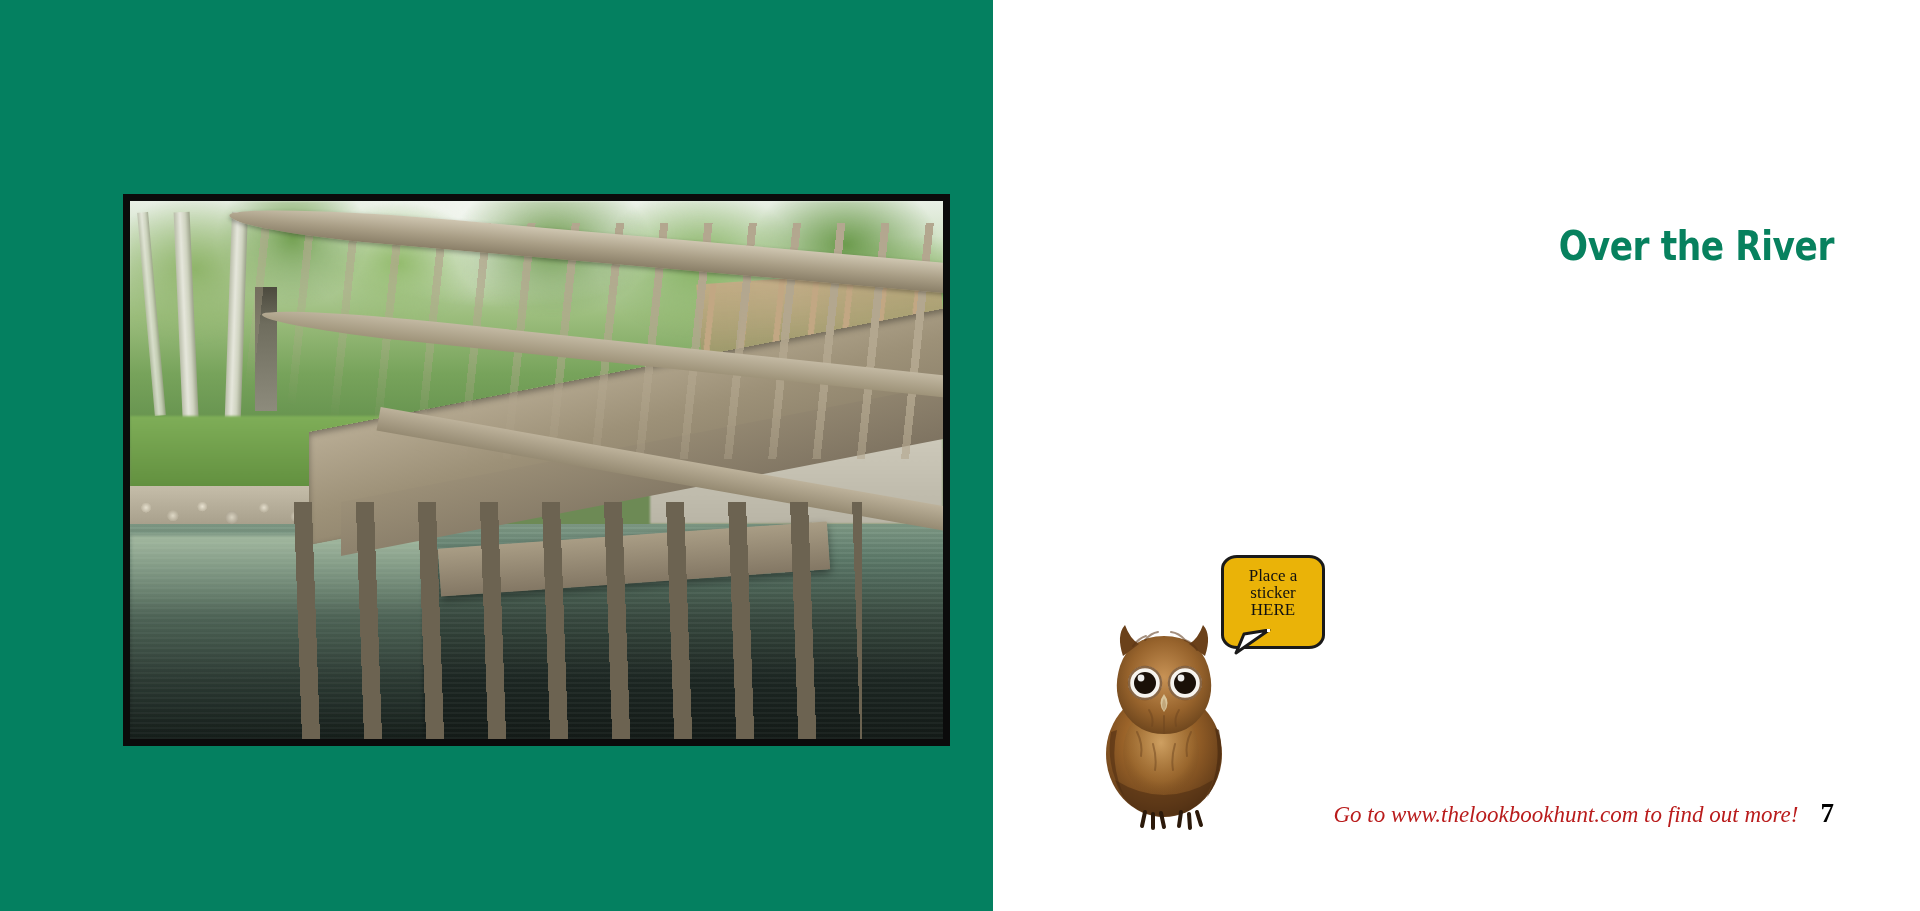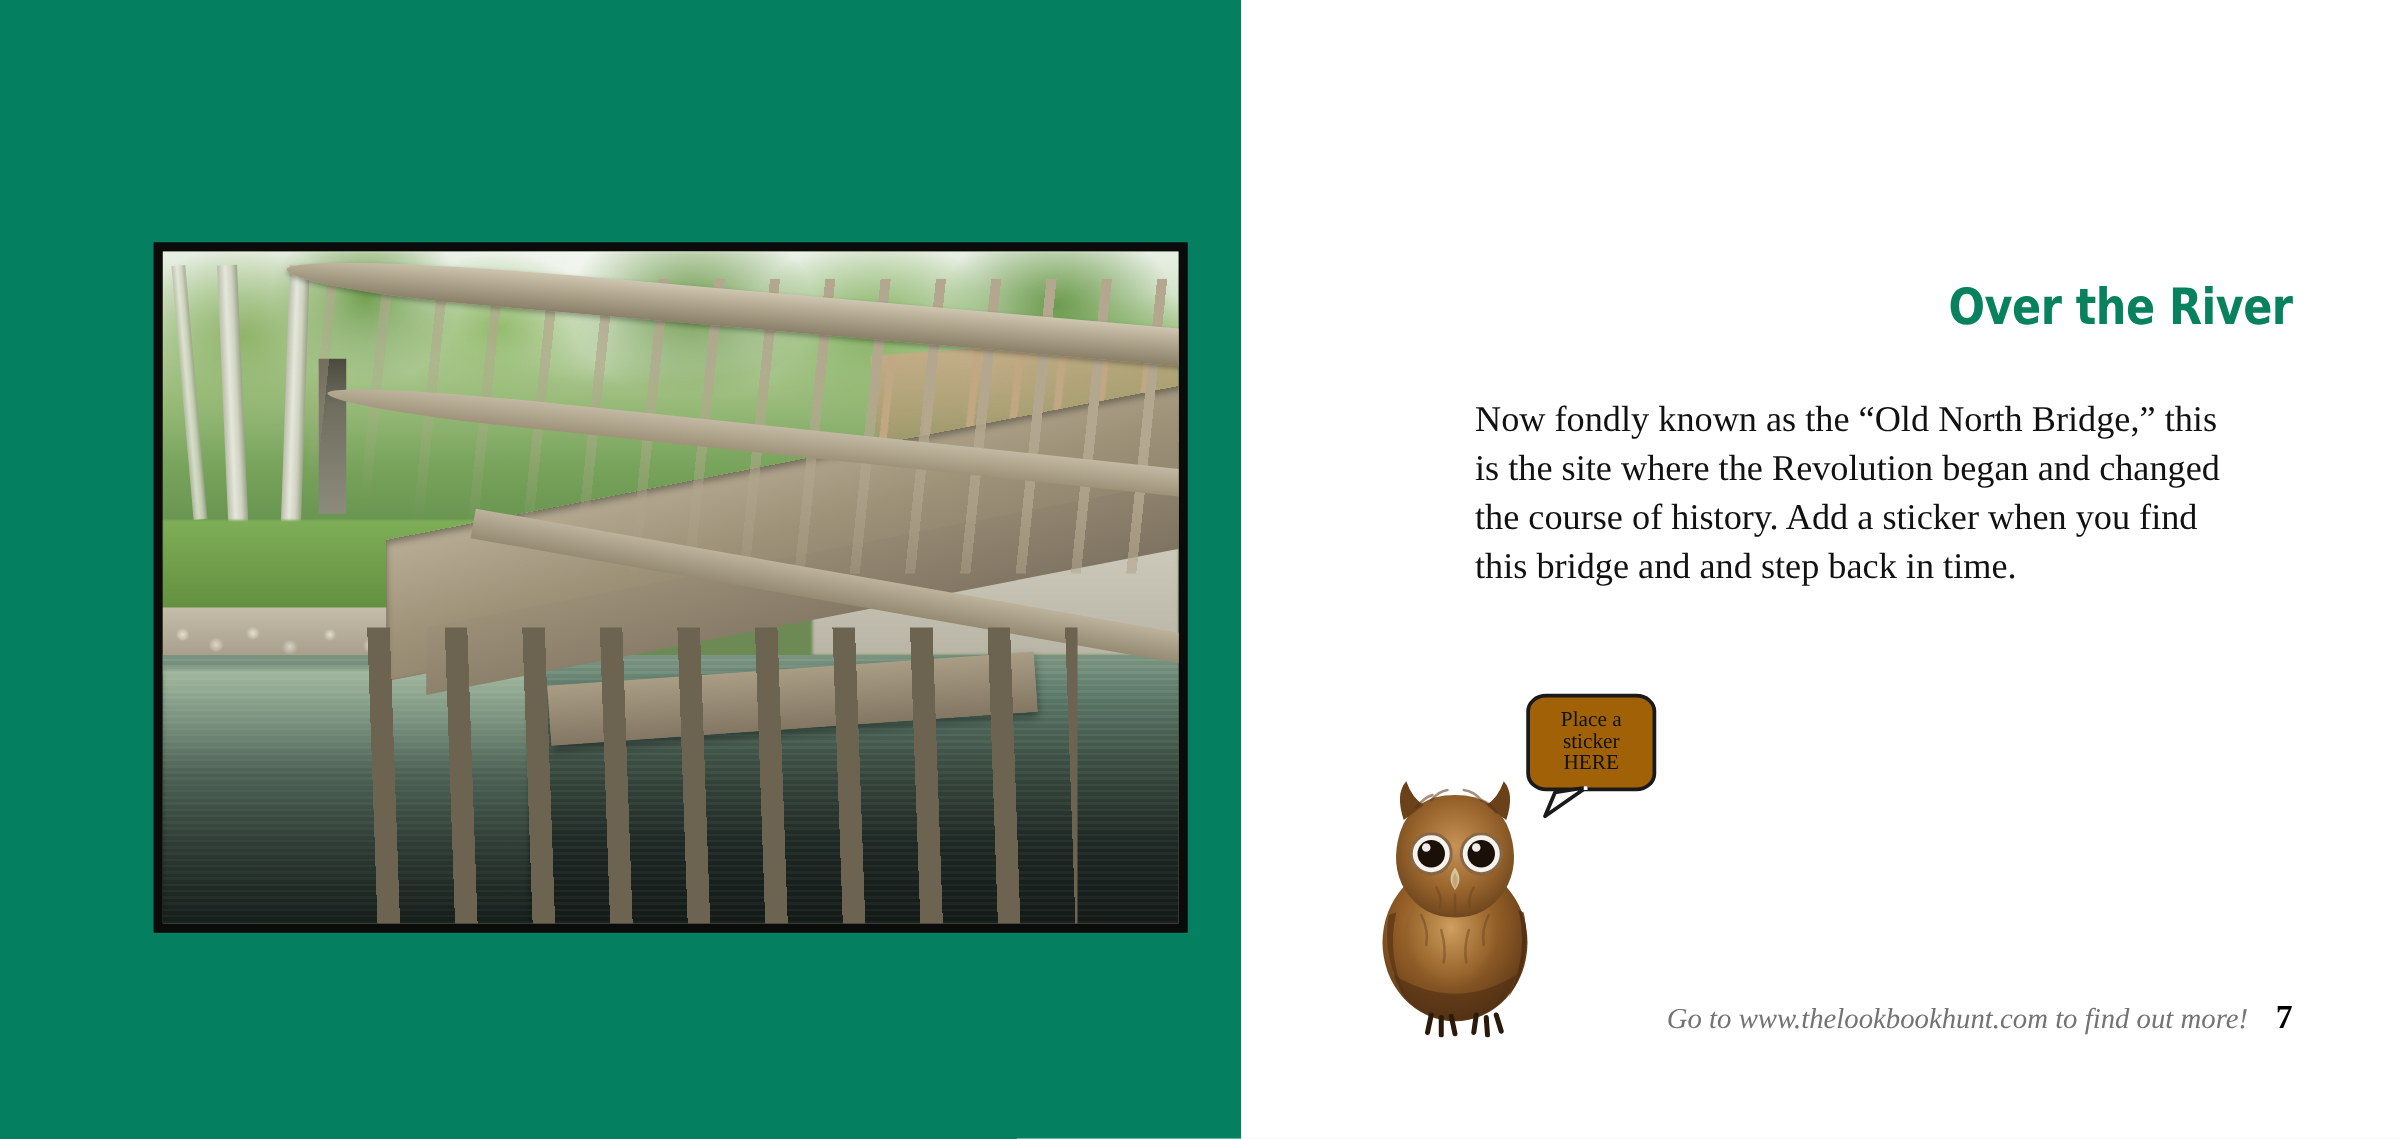--- a/index.html
+++ b/index.html
@@ -266,24 +266,24 @@
     top: 555px;
     width: 280px;
     height: 275px;
   }
 
   .speech-bubble {
     position: absolute;
     left: 128px;
     top: 0px;
     width: 104px;
-    height: 78px;
+    height: 94px;
     border: 3px solid #1a1a1a;
     border-radius: 16px / 14px;
-    background: #a16207;
+    background: #eab308;
     box-sizing: border-box;
   }
   .bubble-text {
     position: absolute;
     left: 0; right: 0; top: 9px;
     text-align: center;
     font-family: "Liberation Serif", serif;
     font-size: 17px;
     line-height: 17px;
     color: #111111;
@@ -312,21 +312,21 @@
     bottom: 82px;
     display: flex;
     align-items: baseline;
     gap: 22px;
     white-space: nowrap;
   }
   .footer-note {
     font-family: "Liberation Serif", serif;
     font-style: italic;
     font-size: 23px;
-    color: #737373;
+    color: #b91c1c;
   }
   .page-number {
     font-family: "Liberation Serif", serif;
     font-weight: bold;
     font-size: 27px;
     color: #000000;
   }
 </style>
 </head>
 <body>
@@ -357,21 +357,20 @@
         <div class="ph-beam"></div>
         <div class="ph-piles"></div>
       </div>
     </figure>
   </section>
 
   <section class="right-page">
 
     <h1 class="page-title">Over the River</h1>
 
-    <p class="body-copy">Now fondly known as the “Old North Bridge,” this is the site where the Revolution began and changed the course of history. Add a sticker when you find this bridge and and step back in time.</p>
 
     <div class="sticker-zone">
 
       <div class="speech-bubble">
         <span class="bubble-text">Place a
 sticker
 HERE</span>
       </div>
 
       <svg class="bubble-tail" viewBox="0 0 40 28">

